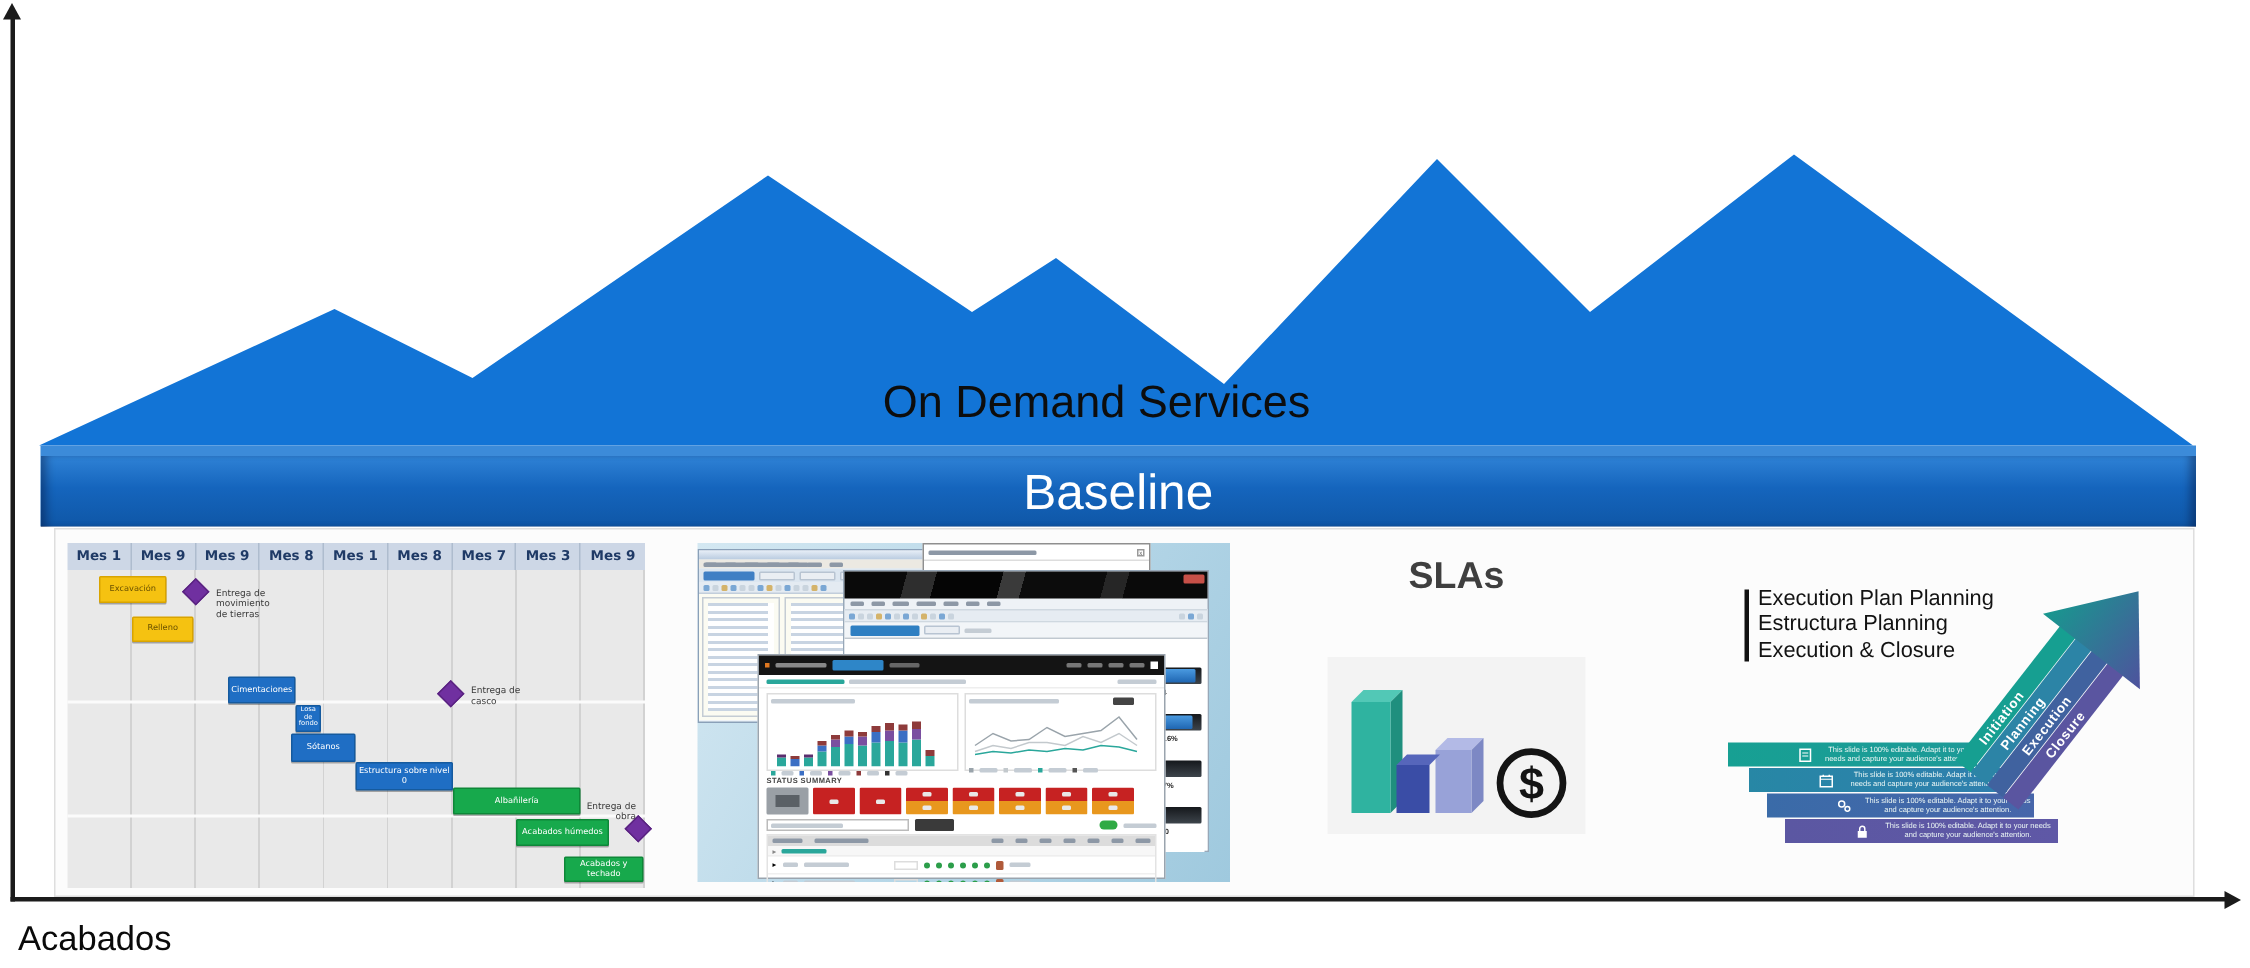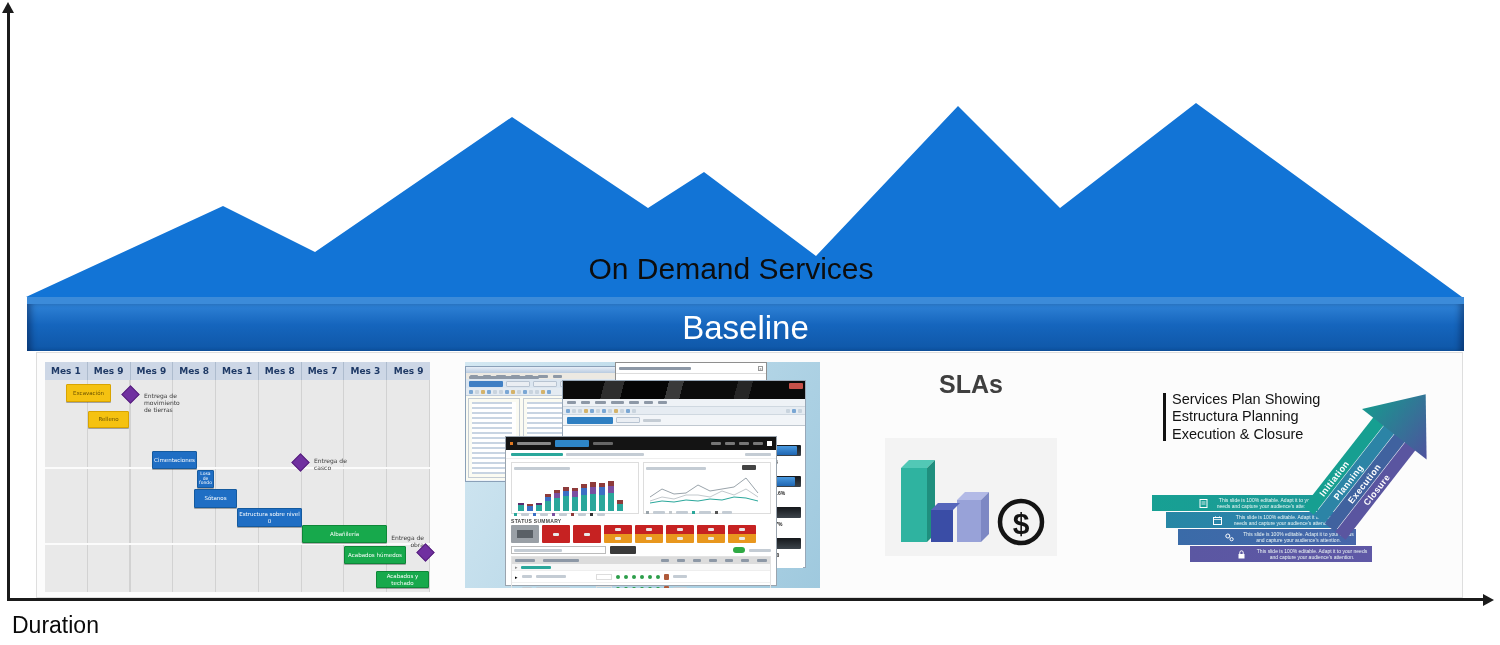--- a/index.html
+++ b/index.html
@@ -565,21 +565,21 @@
       <rect x="46" y="72" width="22" height="32" fill="#3a4da6"></rect>
 
       <circle cx="136" cy="84" r="21" fill="none" stroke="#141414" stroke-width="4.5"></circle>
       <text x="136" y="85" text-anchor="middle" dominant-baseline="central" font-size="30" font-weight="bold" fill="#141414" font-family="Liberation Sans, sans-serif">$</text>
     </svg>
   </div>
 
   <div class="abs execplan">
     <div class="ep-rule"></div>
     <div class="ep-heading">
-      <div>Services Plan Showing</div>
+      <div>Execution Plan Planning</div>
       <div>Estructura Planning</div>
       <div>Execution &amp; Closure</div>
     </div>
 
     <div class="ep-bar epb1">
       <svg class="ep-ic" style="margin-left:46px" width="11" height="11" viewBox="0 0 11 11">
         <rect x="2" y="1.5" width="7" height="8" fill="none" stroke="#fff" stroke-width="1"></rect>
           <line x1="3.5" y1="4" x2="7.5" y2="4" stroke="#fff" stroke-width=".8"></line>
           <line x1="3.5" y1="6" x2="7.5" y2="6" stroke="#fff" stroke-width=".8"></line>
       </svg>
@@ -627,15 +627,15 @@
         <text x="32" y="-17" font-size="9" font-weight="bold" fill="#ffffff" letter-spacing="0.5" font-family="Liberation Sans, sans-serif">Execution</text>
         <text x="40" y="-3.5" font-size="9" font-weight="bold" fill="#ffffff" letter-spacing="0.5" font-family="Liberation Sans, sans-serif">Closure</text>
       </g>
     </svg>
   </div>
 
   <div class="abs y-axis"></div>
   <div class="abs y-arrow"></div>
   <div class="abs x-axis"></div>
   <div class="abs x-arrow"></div>
-  <div class="abs duration">Duration</div>
+  <div class="abs duration">Acabados</div>
 
 </div>
 
 </body></html>

